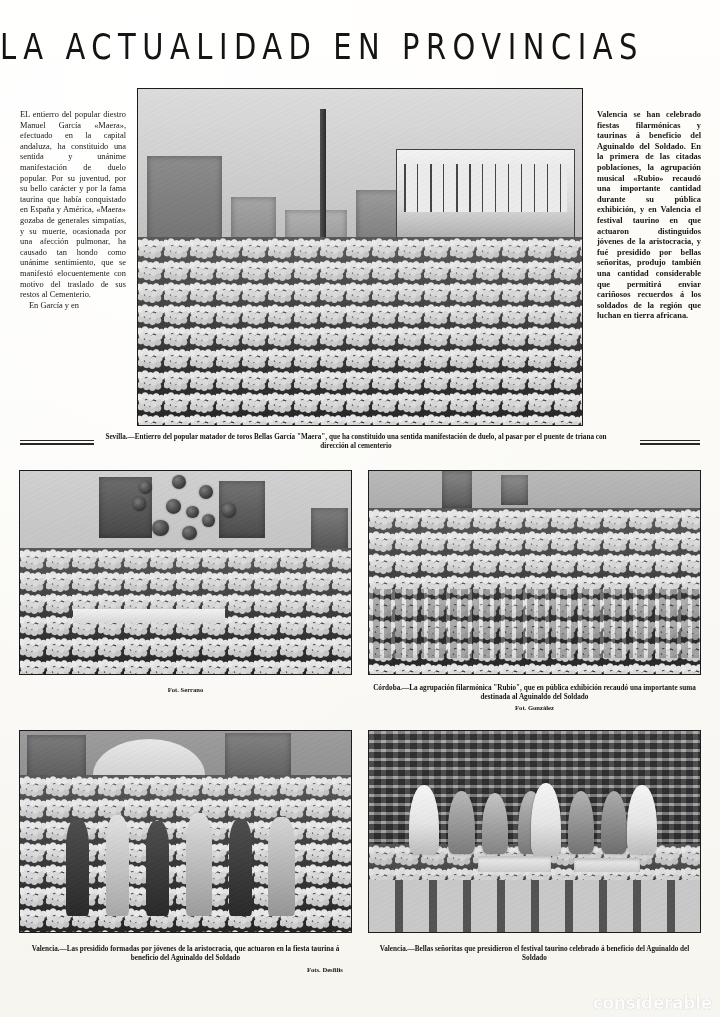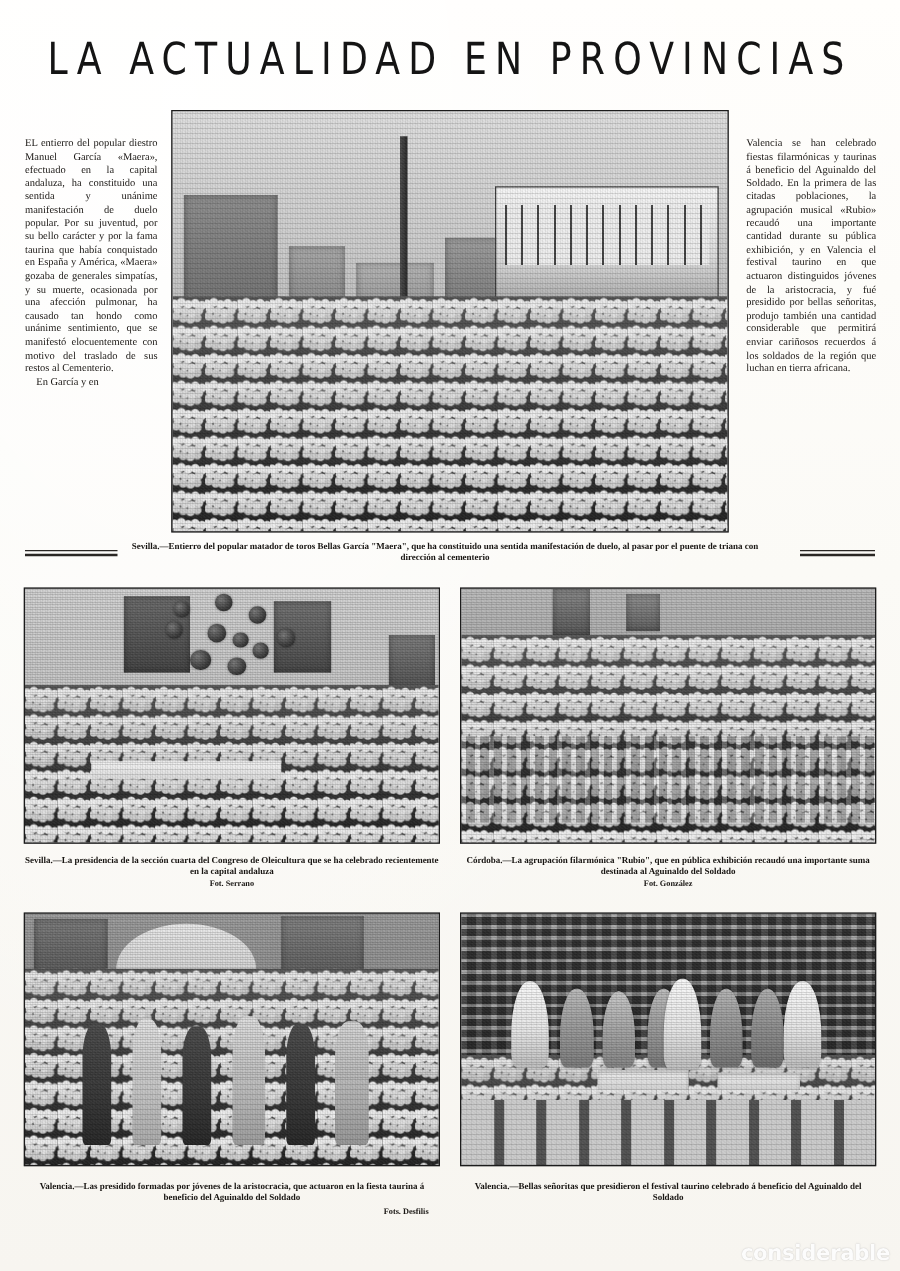--- a/index.html
+++ b/index.html
@@ -25,21 +25,21 @@
     background:
       radial-gradient(ellipse at 20% 8%, rgba(255,255,255,0.9) 0%, rgba(250,248,243,0) 60%),
       linear-gradient(180deg, #fffefc 0%, #fbfaf6 45%, #f7f5f0 100%);
   }
 
   
   .masthead {
     position: absolute;
     left: 0; right: 0;
     top: 30px;
-    text-align: center;
+    text-align: left;
   }
   .masthead-title {
     font-family: "DejaVu Sans", "Liberation Sans", sans-serif;
     font-size: 29px;
     font-weight: 400;
     letter-spacing: 6.5px;
     color: #141414;
     white-space: nowrap;
     line-height: 1;
     transform: scaleY(1.22);
@@ -271,21 +271,21 @@
 
 <div class="caption" style="left:100px; top:433px; width:512px;">
   <span>Sevilla.—Entierro del popular matador de toros Bellas García "Maera", que ha constituido una sentida manifestación de duelo, al pasar por el puente de triana con dirección al cementerio</span>
 </div>
 
 <div class="col" style="left:20px; top:110px; width:106px;">
   <p>EL entierro del popular diestro Manuel García «Maera», efectuado en la capital andaluza, ha constituido una sentida y unánime manifestación de duelo popular. Por su juventud, por su bello carácter y por la fama taurina que había conquistado en España y América, «Maera» gozaba de generales simpatías, y su muerte, ocasionada por una afección pulmonar, ha causado tan hondo como unánime sentimiento, que se manifestó elocuentemente con motivo del traslado de sus restos al Cementerio.</p>
   <p>En García y en</p>
 </div>
 
-<div class="col" style="left:597px; top:110px; width:104px;">
+<div class="col" style="left:597px; top:110px; width:104px;font-weight:bold;">
   <p>Valencia se han celebrado fiestas filarmónicas y taurinas á beneficio del Aguinaldo del Soldado. En la primera de las citadas poblaciones, la agrupación musical «Rubio» recaudó una importante cantidad durante su pública exhibición, y en Valencia el festival taurino en que actuaron distinguidos jóvenes de la aristocracia, y fué presidido por bellas señoritas, produjo también una cantidad considerable que permitirá enviar cariñosos recuerdos á los soldados de la región que luchan en tierra africana.</p>
 </div>
 
 <div class="photo" style="left:19px; top:470px; width:333px; height:205px;">
   <div class="scene">
     <div class="hall-wall"></div>
     <div class="bldg" style="left:24%; top:3%; width:16%; height:30%; background:linear-gradient(180deg,#6f6d69,#4a4845);"></div>
     <div class="bldg" style="left:60%; top:5%; width:14%; height:28%; background:linear-gradient(180deg,#76746f,#4e4c48);"></div>
     <div class="bldg" style="left:88%; top:18%; width:11%; height:22%; background:linear-gradient(180deg,#807e79,#56544f);"></div>
     <div class="balloon" style="left:36%; top:5%; width:4.0%; height:6.5%;"></div>
@@ -298,21 +298,20 @@
     <div class="balloon" style="left:40%; top:24%; width:5.0%; height:8.0%;"></div>
     <div class="balloon" style="left:55%; top:21%; width:4.0%; height:6.4%;"></div>
     <div class="balloon" style="left:49%; top:27%; width:4.4%; height:7.0%;"></div>
     <div class="crowd dense" style="height:62%;"></div>
     <div class="table-white" style="left:16%; top:68%; width:46%; height:7%;"></div>
     <div class="grain"></div>
   </div>
 </div>
 
 <div class="caption" style="left:19px; top:684px; width:333px;">
-  <span>Sevilla.—La presidencia de la sección cuarta del Congreso de Oleicultura que se ha celebrado recientemente en la capital andaluza</span>
   <span class="credit">Fot. Serrano</span>
 </div>
 
 <div class="photo" style="left:368px; top:470px; width:333px; height:205px;">
   <div class="scene">
     <div class="hall-wall" style="background:linear-gradient(180deg,#b9b7b2 0%, #a5a39e 30%, #4e4c48 34%, #2c2a27 100%);"></div>
     <div class="bldg" style="left:22%; top:0%; width:9%; height:18%; background:linear-gradient(180deg,#8a8883,#5c5a56);"></div>
     <div class="bldg" style="left:40%; top:2%; width:8%; height:15%; background:linear-gradient(180deg,#918f8a,#63615d);"></div>
     <div class="crowd dense" style="height:82%;"></div>
     <div class="rows" style="top:58%; bottom:8%;"></div>

